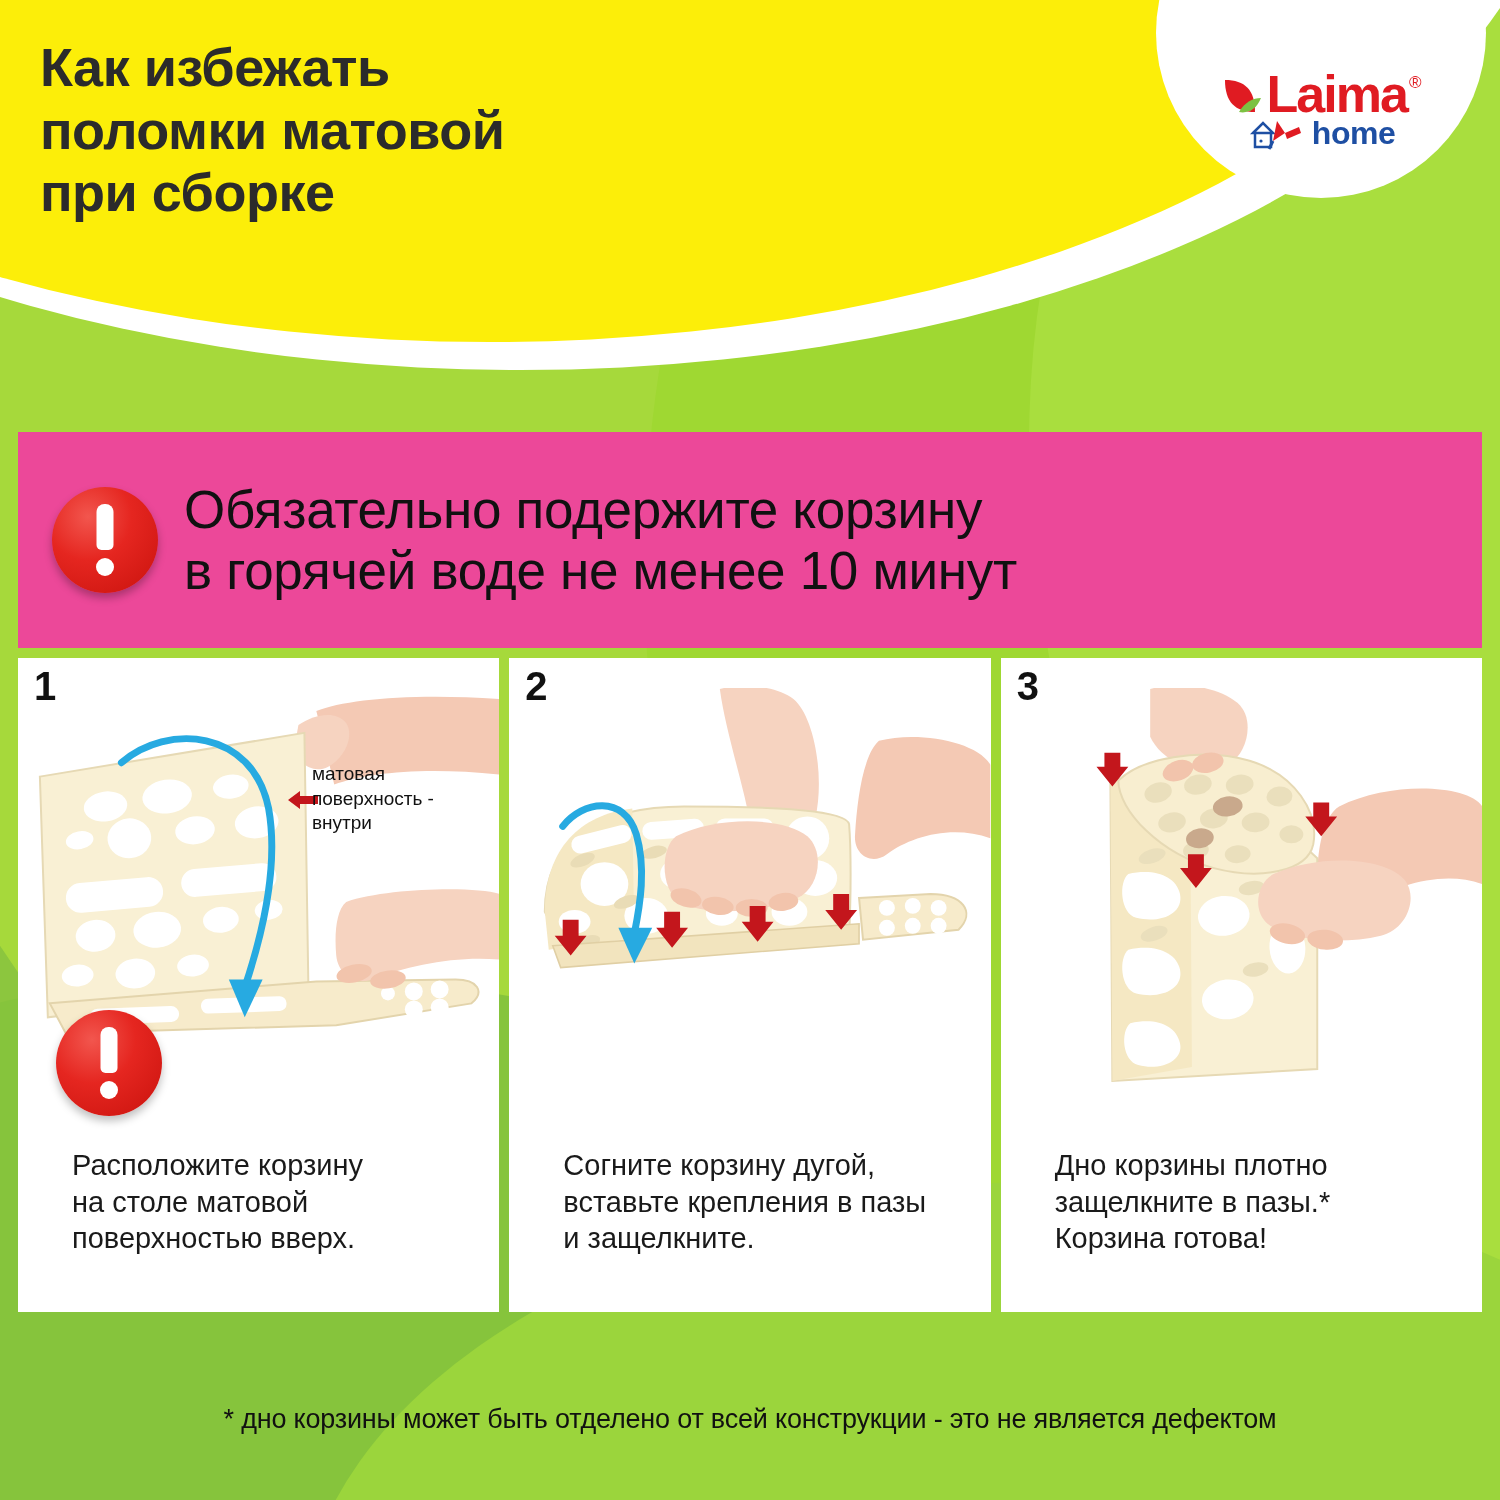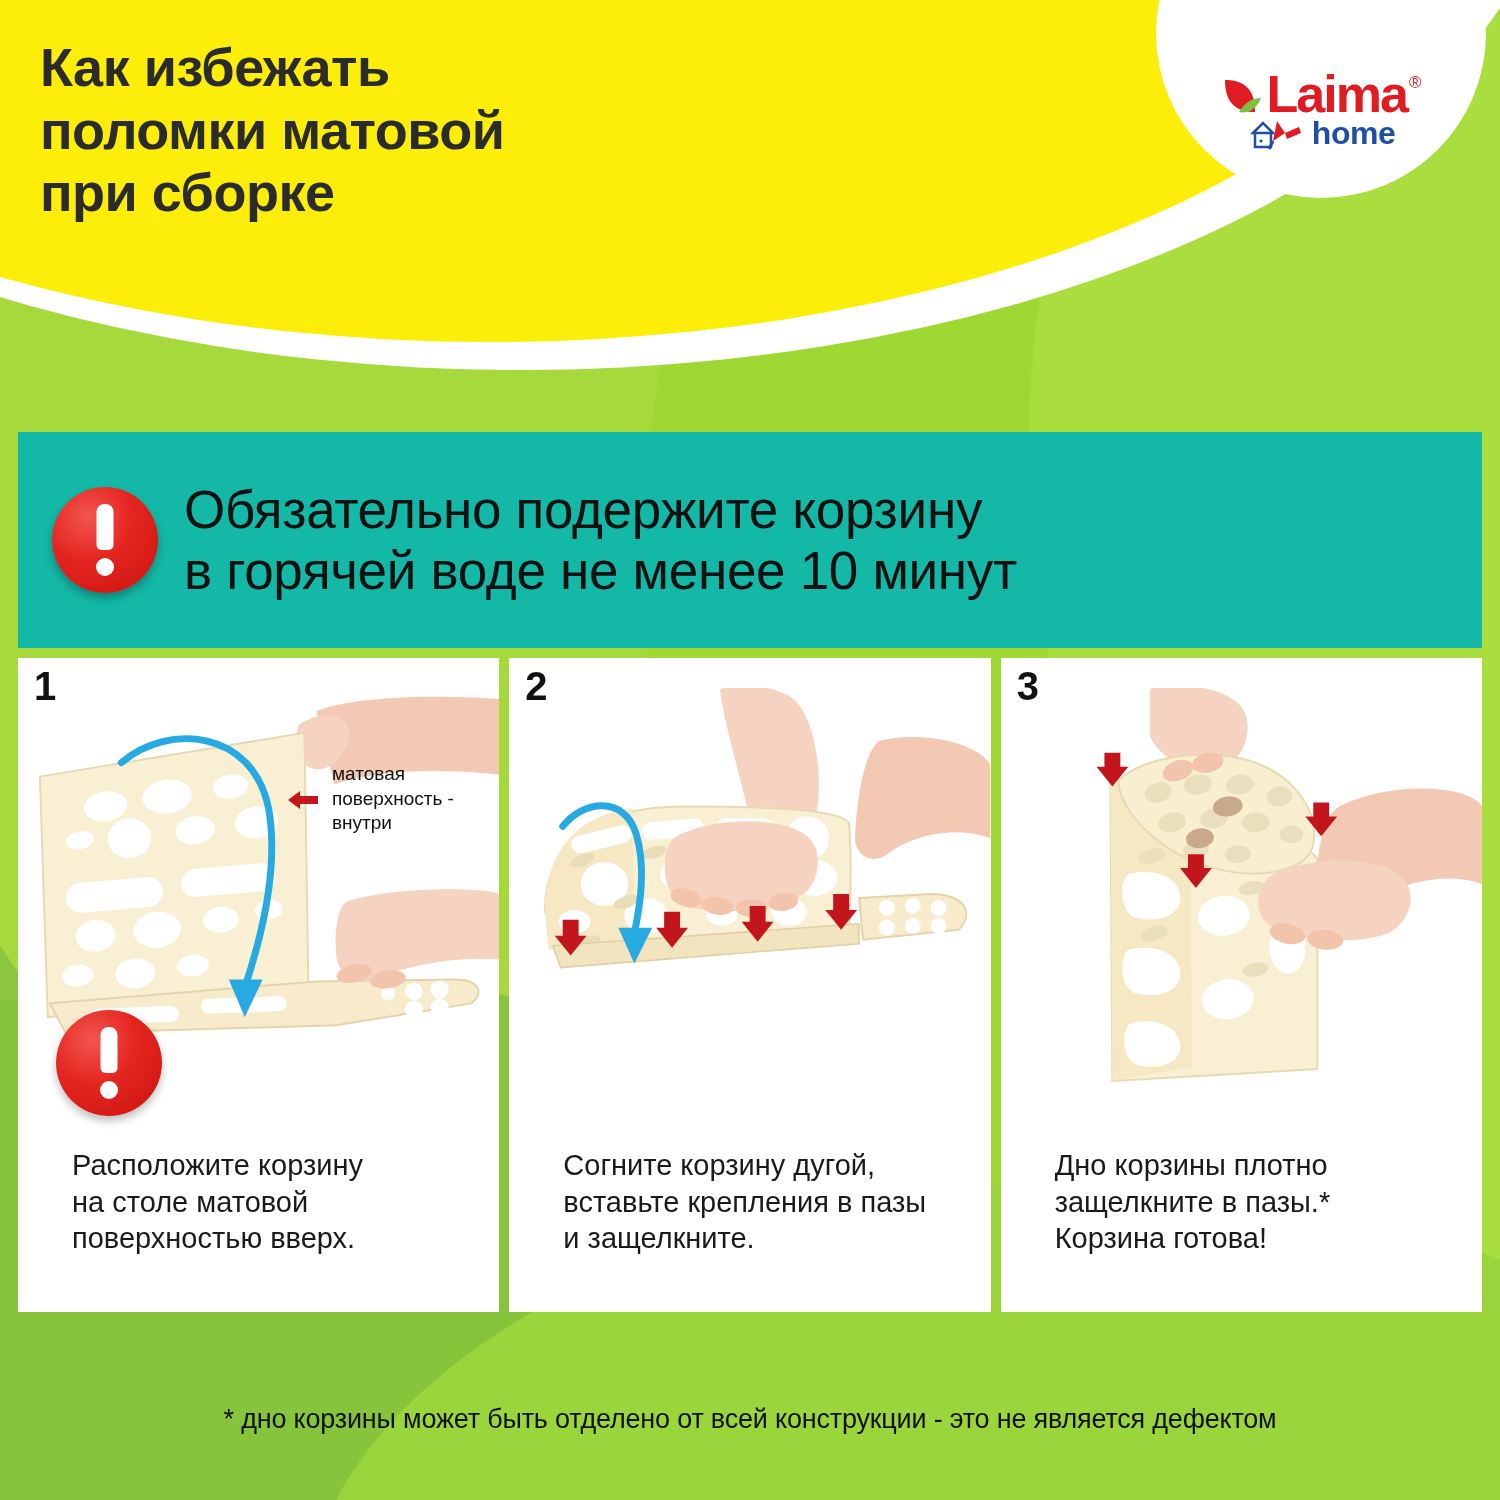--- a/index.html
+++ b/index.html
@@ -50,21 +50,21 @@
     letter-spacing:-2px;font-family:"Liberation Sans",sans-serif;}
   .logo-reg{font-size:17px;color:#E01B22;line-height:1;margin-top:2px;}
   .logo-sub{display:flex;align-items:center;gap:5px;margin-top:-2px;}
   .logo-broom{width:60px;height:34px;}
   .logo-broom svg{width:60px;height:34px;display:block;}
   .logo-home{font-size:32px;font-weight:bold;color:#1E4FA3;
     letter-spacing:-0.5px;}
 
   
   .banner{position:absolute;left:18px;top:432px;width:1464px;height:216px;
-    background:#14b8a6;z-index:10;display:flex;align-items:center;padding-left:34px;}
+    background:#ec4899;z-index:10;display:flex;align-items:center;padding-left:34px;}
   .warn-circle{width:106px;height:106px;border-radius:50%;
     background:radial-gradient(circle at 34% 28%, #F2564E 0%, #E52620 42%, #C9120D 100%);
     box-shadow:0 5px 9px rgba(0,0,0,0.28);
     position:relative;flex:0 0 auto;margin-right:26px;}
   .warn-circle::before{content:"";position:absolute;left:50%;top:17px;
     transform:translateX(-50%);width:17px;height:46px;background:#FFF;
     border-radius:8px 8px 5px 5px;}
   .warn-circle::after{content:"";position:absolute;left:50%;top:71px;
     transform:translateX(-50%);width:18px;height:18px;background:#FFF;border-radius:50%;}
   .banner-text{font-size:53px;line-height:1.16;color:#111;font-weight:normal;
@@ -78,21 +78,21 @@
   .panel{flex:1 1 0;background:#FFFFFF;position:relative;overflow:hidden;}
   .panel-num{position:absolute;left:16px;top:8px;font-size:40px;font-weight:bold;
     color:#111;line-height:1;z-index:6;}
   .panel-art{position:absolute;left:0;top:30px;width:100%;height:400px;}
   .panel-art svg{width:100%;height:100%;display:block;}
   .panel-cap{position:absolute;left:18px;right:10px;bottom:56px;
     font-size:29px;line-height:1.25;color:#1A1A1A;}
   .panel-cap span{display:block;margin-left:36px;}
 
   
-  .note{position:absolute;left:332px;top:762px;width:180px;
+  .note{position:absolute;left:312px;top:762px;width:180px;
     font-size:19px;line-height:1.3;color:#111;z-index:12;}
   .note span{display:block;}
   .note-arrow{position:absolute;left:288px;top:790px;width:30px;height:20px;z-index:12;}
   .note-arrow svg{width:30px;height:20px;display:block;}
 
   
   .panel-alert{position:absolute;left:38px;bottom:196px;width:106px;height:106px;
     border-radius:50%;
     background:radial-gradient(circle at 34% 28%, #F2564E 0%, #E52620 42%, #C9120D 100%);
     box-shadow:0 5px 9px rgba(0,0,0,0.25);z-index:11;}

